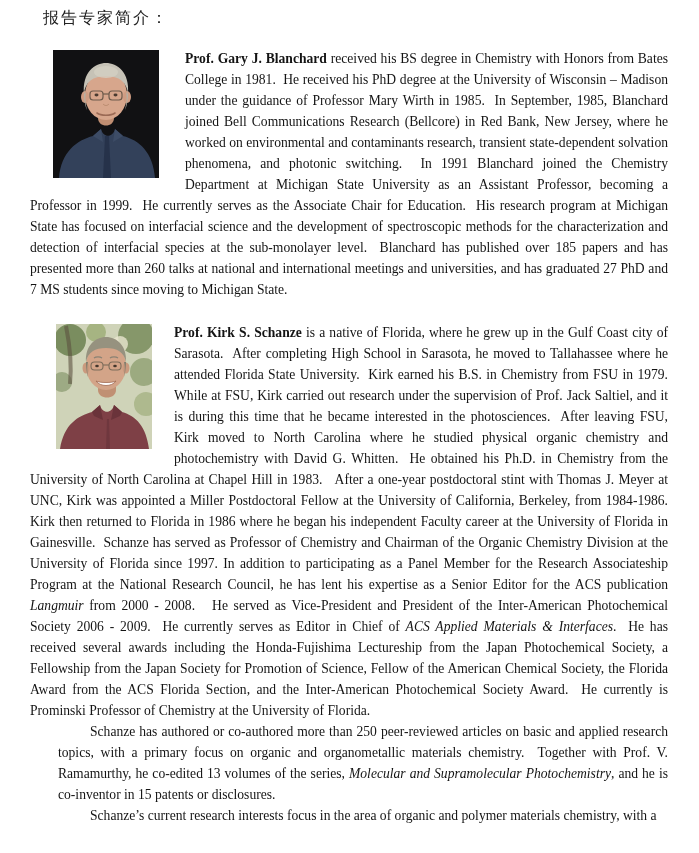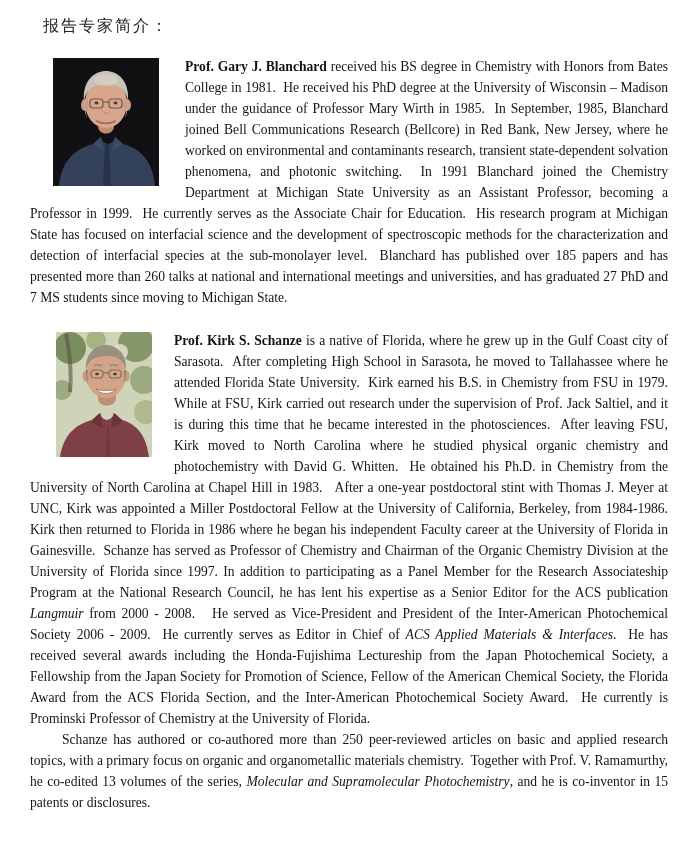--- a/index.html
+++ b/index.html
@@ -1,26 +1,26 @@
 <!DOCTYPE html>
 <html><head>
 <meta charset="utf-8">
 <style>
   html,body{margin:0;padding:0;background:#ffffff;}
   body{width:699px;height:853px;overflow:hidden;
        font-family:"Liberation Serif","DejaVu Serif",serif;color:#141414;}
   .page{width:699px;height:853px;box-sizing:border-box;padding:6px 31px 0 30px;}
-  .heading{font-size:16px;line-height:23px;letter-spacing:2px;margin:8px 0 19px 13px;
+  .heading{font-size:16px;line-height:23px;letter-spacing:2px;margin:0 0 19px 13px;
            font-weight:400;color:#222;}
   p{margin:0;text-align:justify;font-size:13.6px;line-height:21px;}
   p b,p i,p span.seg{white-space:pre-wrap;}
   p b{font-weight:bold;}
   p i{font-style:italic;}
   .para2{margin-top:22px;}
-  .indent{text-indent:32px;}
+  .indent{text-indent:32px;margin-left:28px;}
   .photo{display:block;float:left;overflow:hidden;background:#000;}
   .photo svg{display:block;}
   .photo1{width:106px;height:128px;margin:2px 26px 12px 23px;}
   .photo2{width:96px;height:125px;margin:2px 22px 14px 26px;background:#cfd3b8;}
 </style>
 </head>
 <body>
 
 <div class="page">
 
@@ -84,14 +84,15 @@
           <ellipse cx="41" cy="42" rx="1.8" ry="1.3" fill="#43362c"></ellipse>
           <ellipse cx="59" cy="42" rx="1.8" ry="1.3" fill="#43362c"></ellipse>
           <path d="M40,57 C44,63 56,63 60,57 C56,59 44,59 40,57 Z" fill="#ffffff" stroke="#a06a52" stroke-width="0.8"></path>
           <path d="M38,34 C40,32.5 44,32.5 46,34" stroke="#8a8274" stroke-width="1.2" fill="none"></path>
           <path d="M54,34 C56,32.5 60,32.5 62,34" stroke="#8a8274" stroke-width="1.2" fill="none"></path>
         </svg>
       </span><b>Prof. Kirk S. Schanze</b><span class="seg"> is a native of Florida, where he grew up in the Gulf Coast city of Sarasota.  After completing High School in Sarasota, he moved to Tallahassee where he attended Florida State University.  Kirk earned his B.S. in Chemistry from FSU in 1979.  While at FSU, Kirk carried out research under the supervision of Prof. Jack Saltiel, and it is during this time that he became interested in the photosciences.  After leaving FSU, Kirk moved to North Carolina where he studied physical organic chemistry and photochemistry with David G. Whitten.  He obtained his Ph.D. in Chemistry from the University of North Carolina at Chapel Hill in 1983.   After a one-year postdoctoral stint with Thomas J. Meyer at UNC, Kirk was appointed a Miller Postdoctoral Fellow at the University of California, Berkeley, from 1984-1986.  Kirk then returned to Florida in 1986 where he began his independent Faculty career at the University of Florida in Gainesville.  Schanze has served as Professor of Chemistry and Chairman of the Organic Chemistry Division at the University of Florida since 1997. In addition to participating as a Panel Member for the Research Associateship Program at the National Research Council, he has lent his expertise as a Senior Editor for the ACS publication </span><i>Langmuir</i><span class="seg"> from 2000 - 2008.   He served as Vice-President and President of the Inter-American Photochemical Society 2006 - 2009.  He currently serves as Editor in Chief of </span><i>ACS Applied Materials &amp; Interfaces</i><span class="seg">.  He has received several awards including the Honda-Fujishima Lectureship from the Japan Photochemical Society, a Fellowship from the Japan Society for Promotion of Science, Fellow of the American Chemical Society, the Florida Award from the ACS Florida Section, and the Inter-American Photochemical Society Award.  He currently is Prominski Professor of Chemistry at the University of Florida.</span></p>
 
   <p class="indent"><span class="seg">Schanze has authored or co-authored more than 250 peer-reviewed articles on basic and applied research topics, with a primary focus on organic and organometallic materials chemistry.  Together with Prof. V. Ramamurthy, he co-edited 13 volumes of the series, </span><i>Molecular and Supramolecular Photochemistry</i><span class="seg">, and he is co-inventor in 15 patents or disclosures.</span></p>
 
+  <p class="indent"><span class="seg">Schanze’s current research interests focus in the area of organic and polymer materials chemistry, with a</span></p>
 
 </div>
 
 </body></html>

